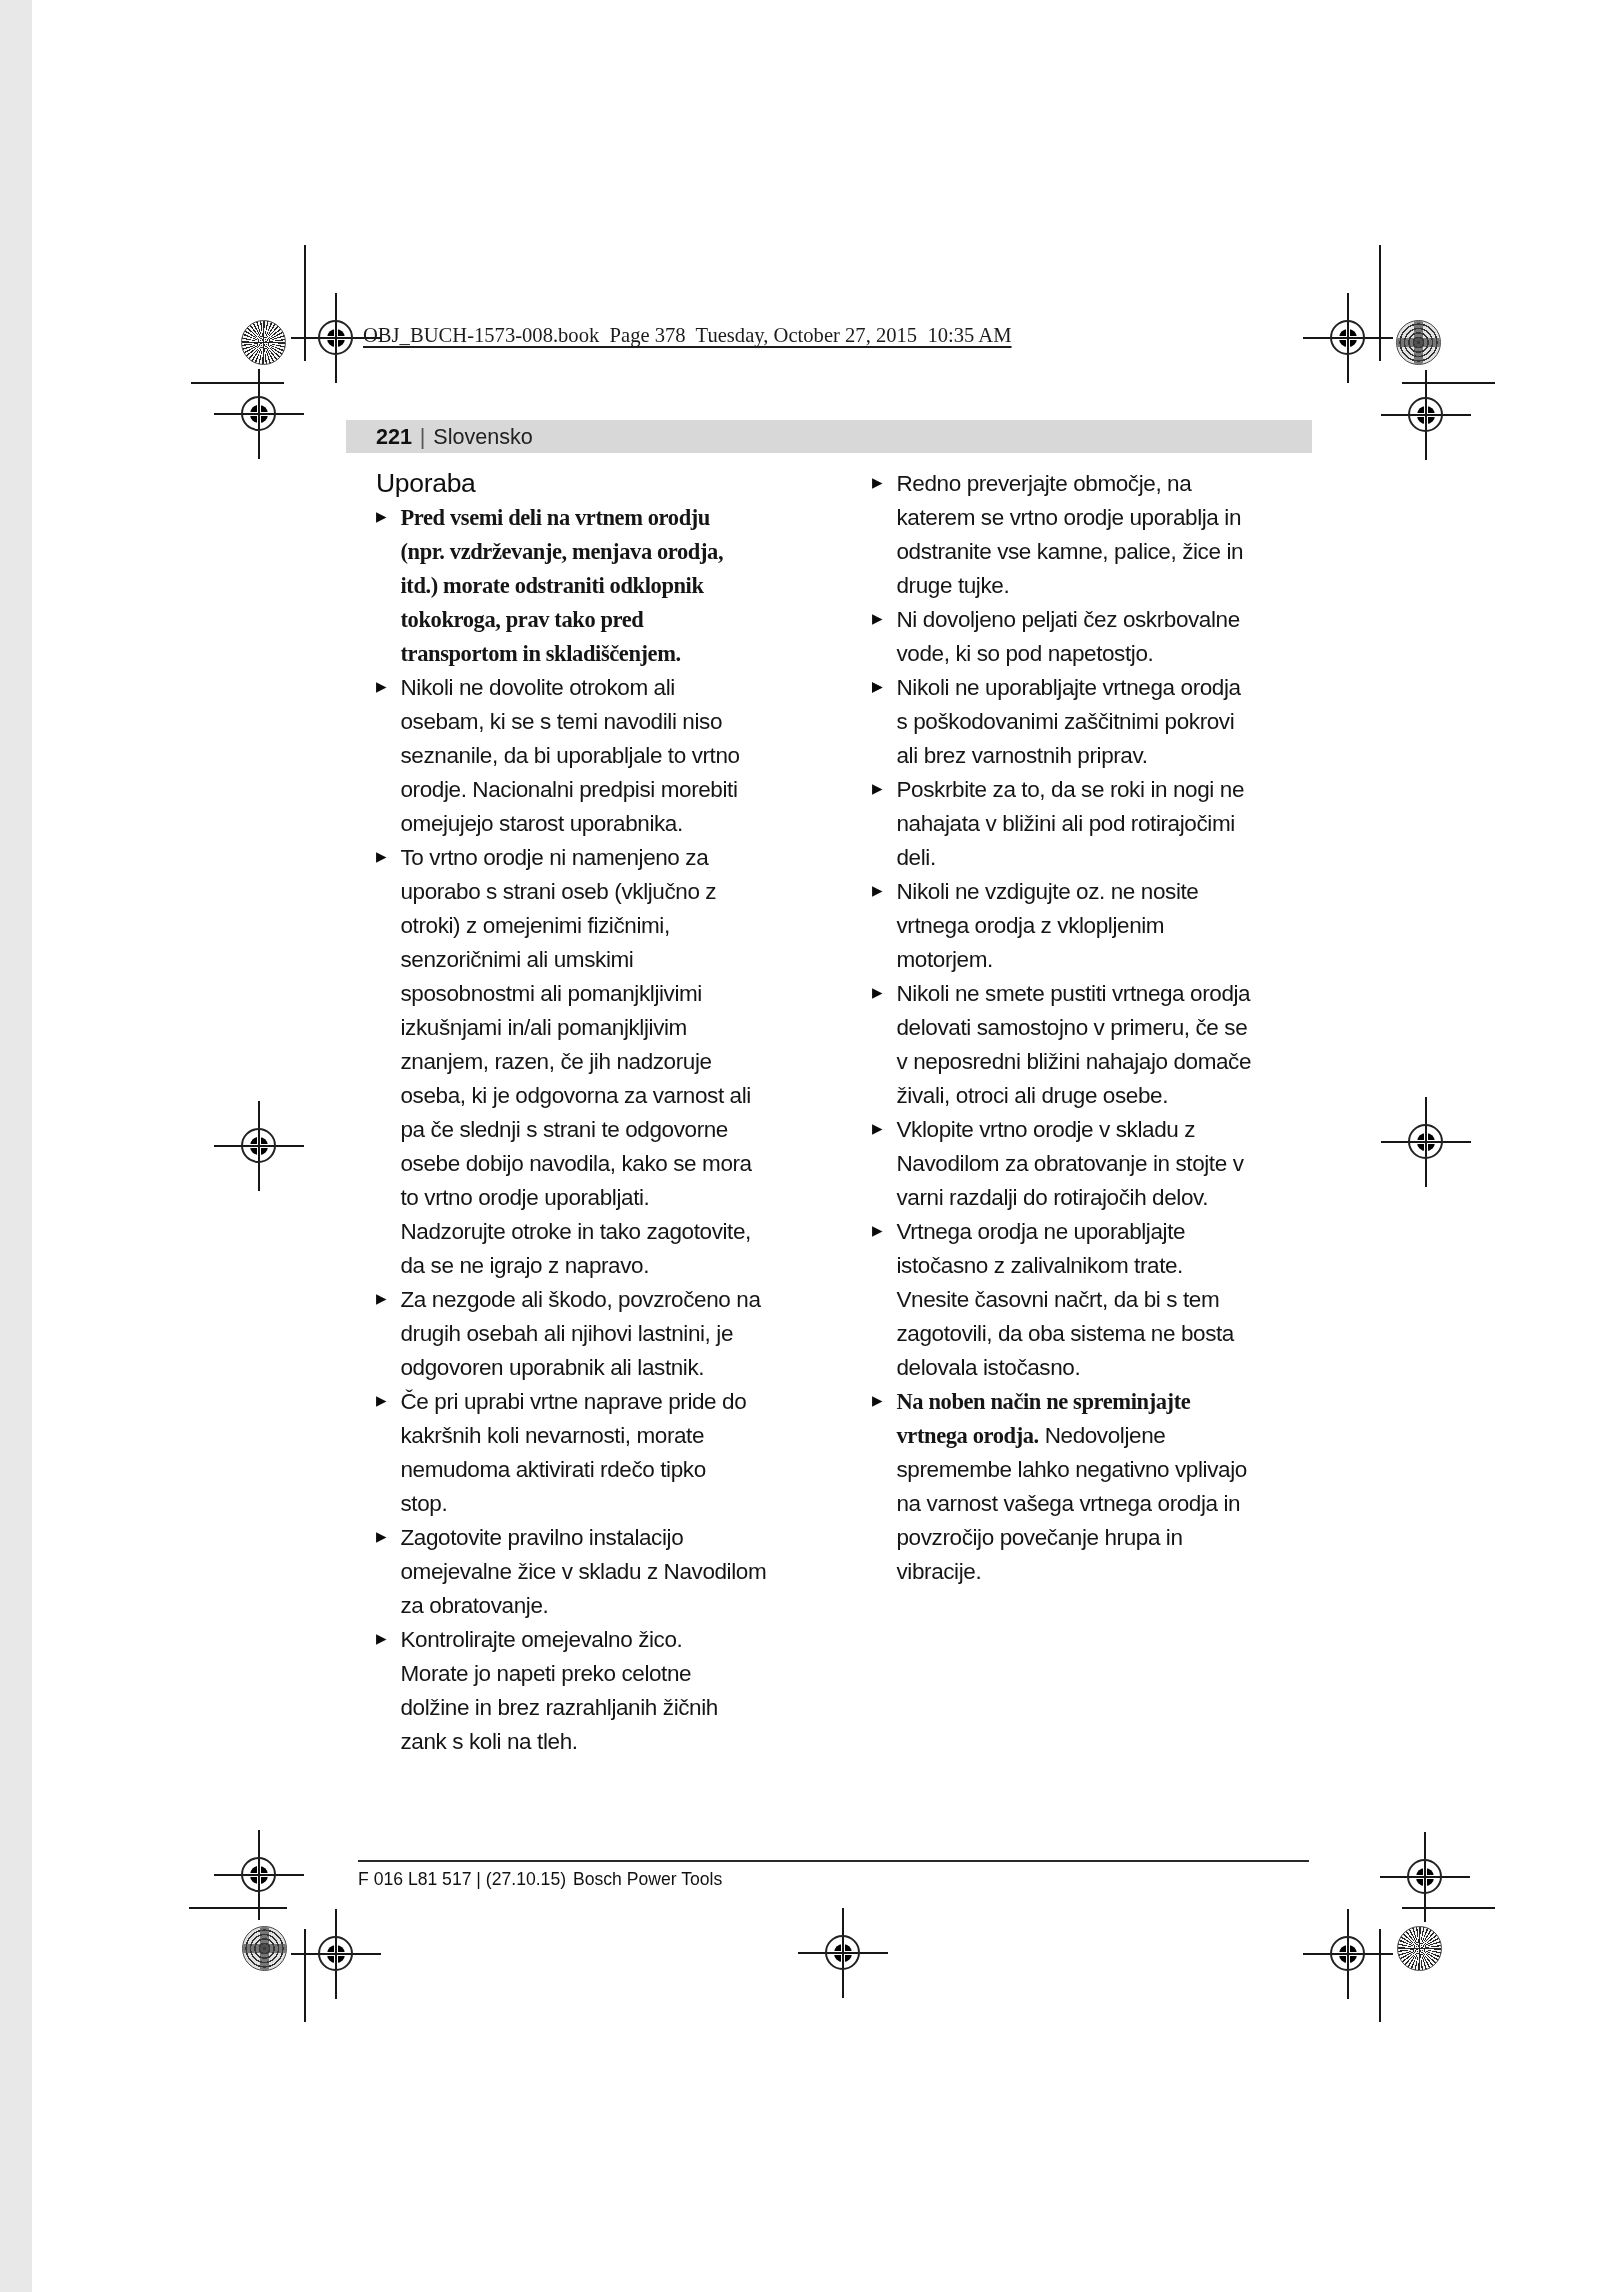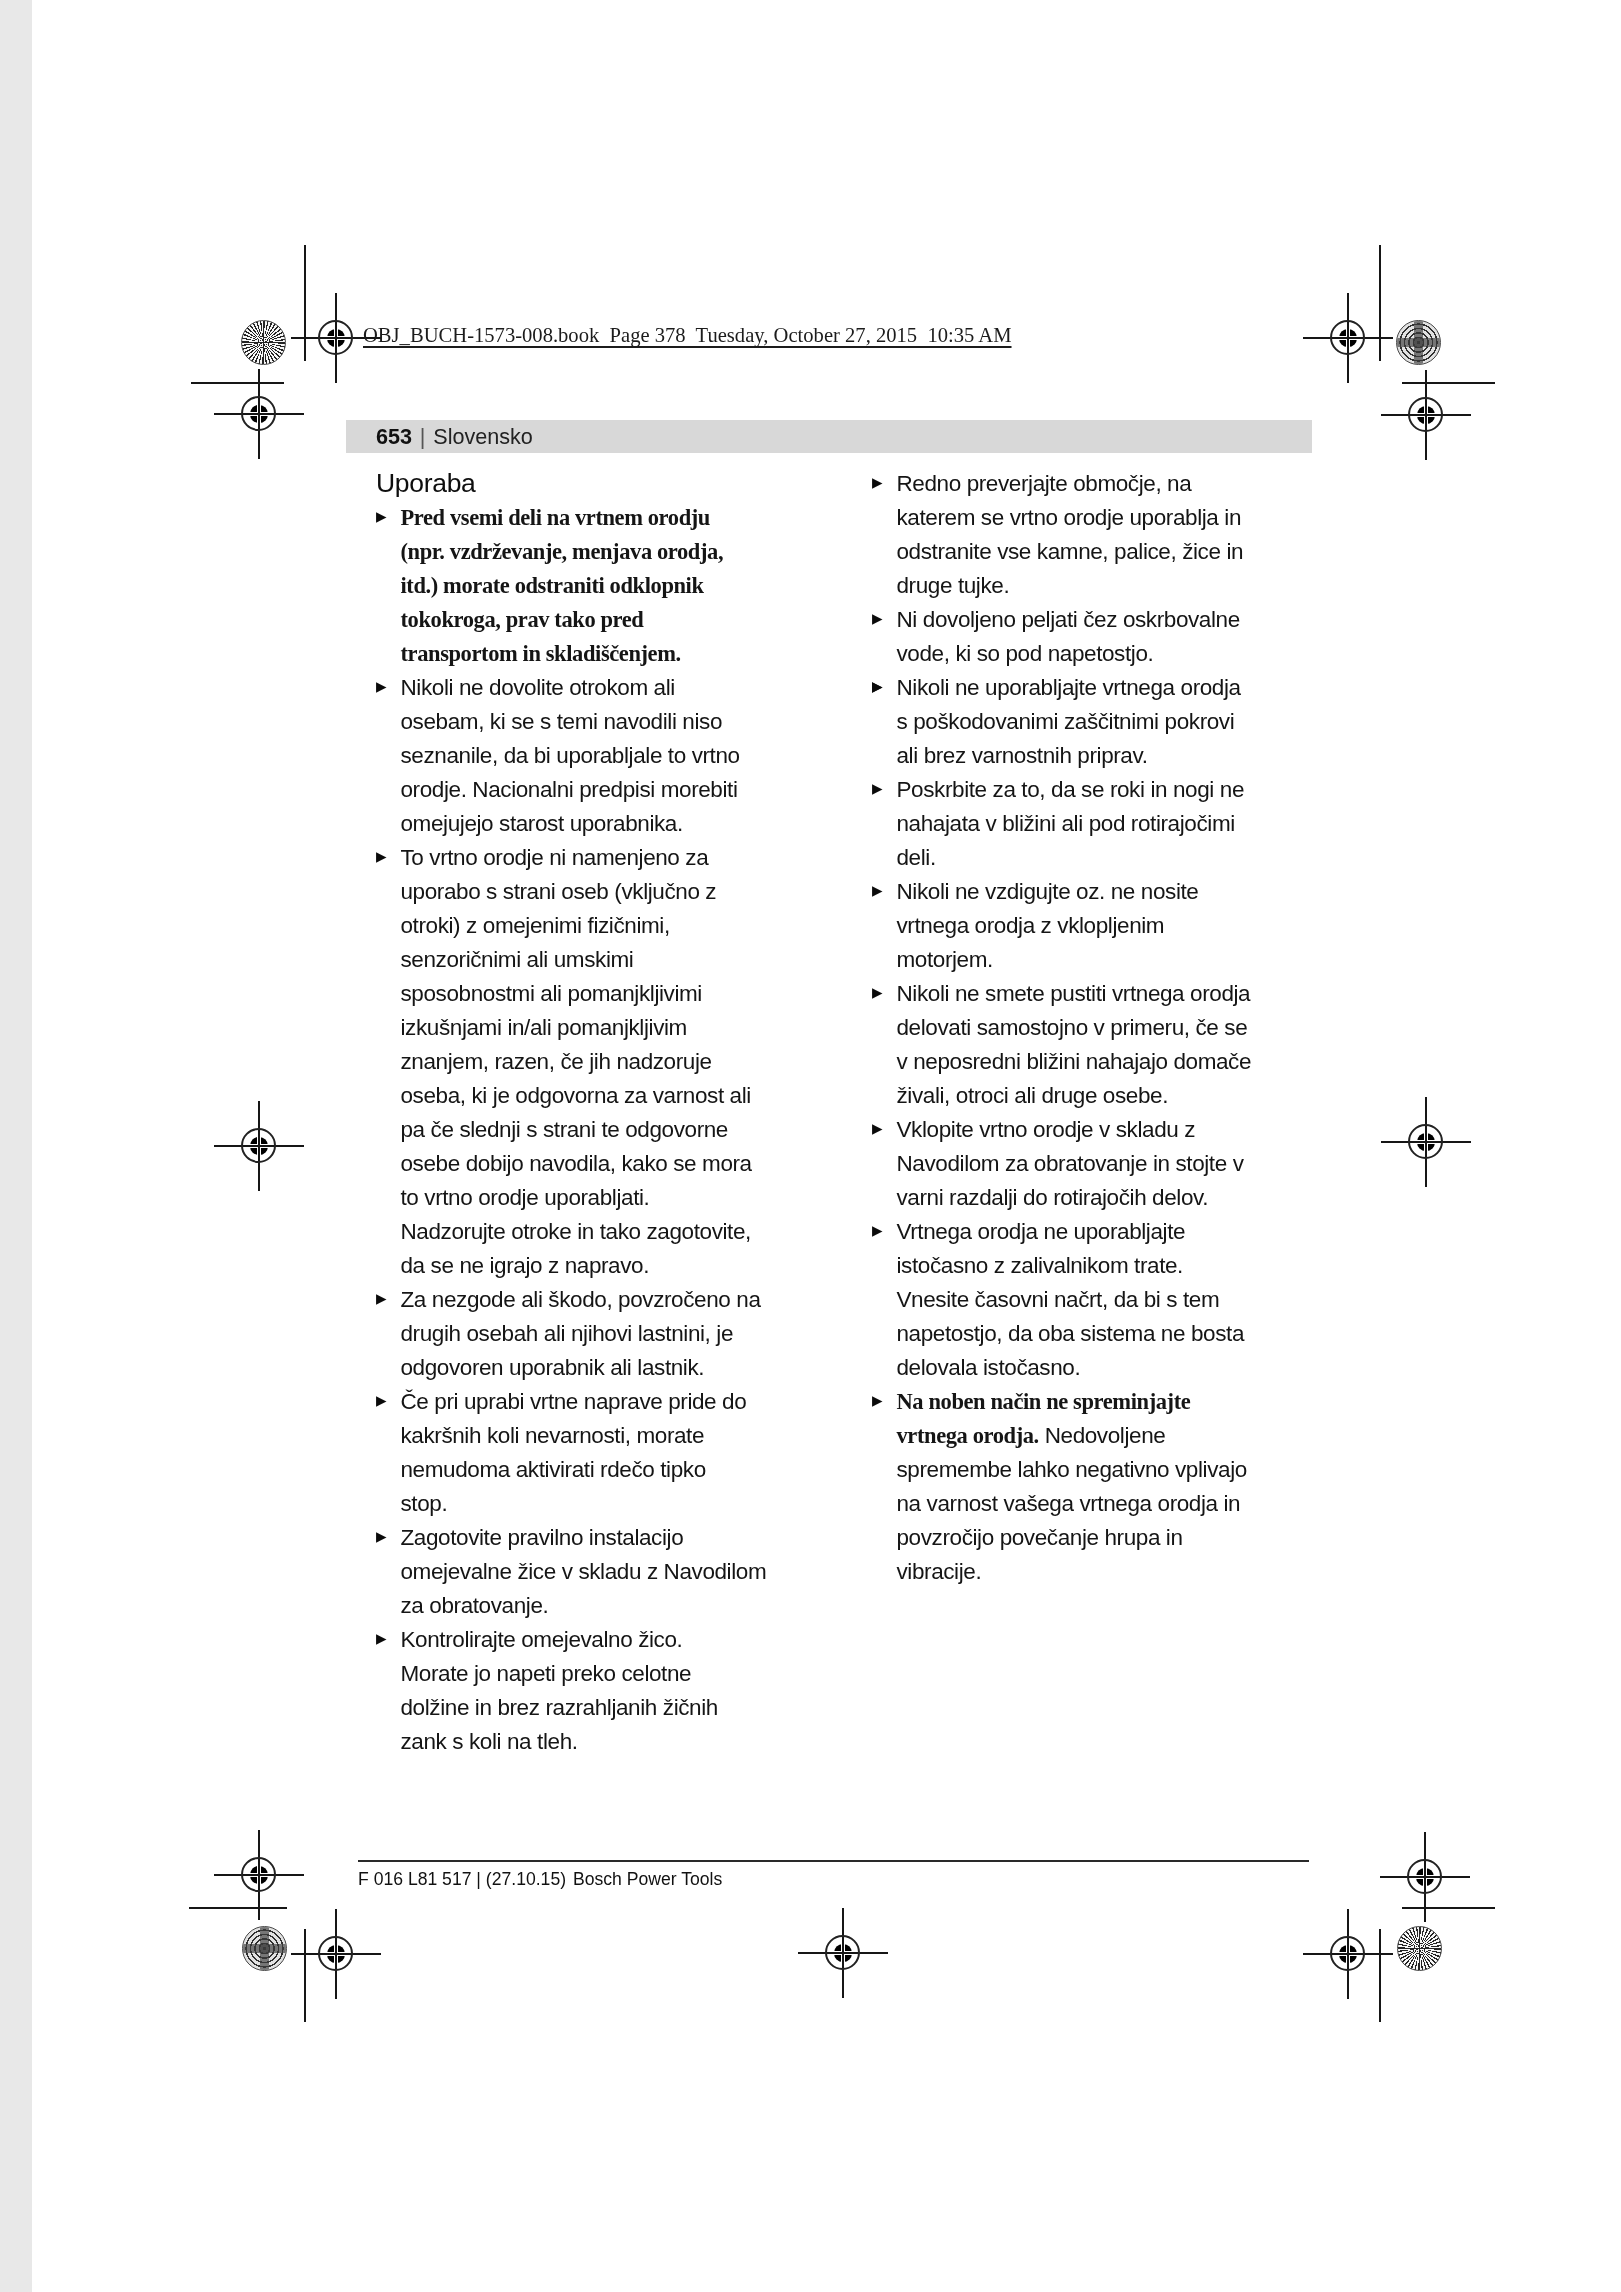--- a/index.html
+++ b/index.html
@@ -154,21 +154,21 @@
       <i class="wbh"></i>
       <i class="wbv"></i>
       <i class="ah"></i>
       <i class="av"></i>
       <i class="ring"></i>
     </div>
 
   <div class="doc-header">OBJ_BUCH-1573-008.book  Page 378  Tuesday, October 27, 2015  10:35 AM</div>
 
   <div class="page-bar">
-    <span class="num">653</span>
+    <span class="num">221</span>
     <span class="bar-div">|</span>
     <span class="lang">Slovensko</span>
   </div>
 
   <div class="col col-left">
     <h1 class="sec">Uporaba</h1>
     <ul class="safety">
       <li class="item"><span class="mk">▶</span><span class="sb">Pred vsemi deli na vrtnem orodju
 (npr. vzdrževanje, menjava orodja,
 itd.) morate odstraniti odklopnik
@@ -230,21 +230,21 @@
       <li class="item"><span class="mk">▶</span><span class="sb"></span><span class="sr">Nikoli ne smete pustiti vrtnega orodja
 delovati samostojno v primeru, če se
 v neposredni bližini nahajajo domače
 živali, otroci ali druge osebe.</span></li>
       <li class="item"><span class="mk">▶</span><span class="sb"></span><span class="sr">Vklopite vrtno orodje v skladu z
 Navodilom za obratovanje in stojte v
 varni razdalji do rotirajočih delov.</span></li>
       <li class="item"><span class="mk">▶</span><span class="sb"></span><span class="sr">Vrtnega orodja ne uporabljajte
 istočasno z zalivalnikom trate.
 Vnesite časovni načrt, da bi s tem
-napetostjo, da oba sistema ne bosta
+zagotovili, da oba sistema ne bosta
 delovala istočasno.</span></li>
       <li class="item"><span class="mk">▶</span><span class="sb">Na noben način ne spreminjajte
 vrtnega orodja.</span><span class="sr"> Nedovoljene
 spremembe lahko negativno vplivajo
 na varnost vašega vrtnega orodja in
 povzročijo povečanje hrupa in
 vibracije.</span></li>
     </ul>
   </div>
 

